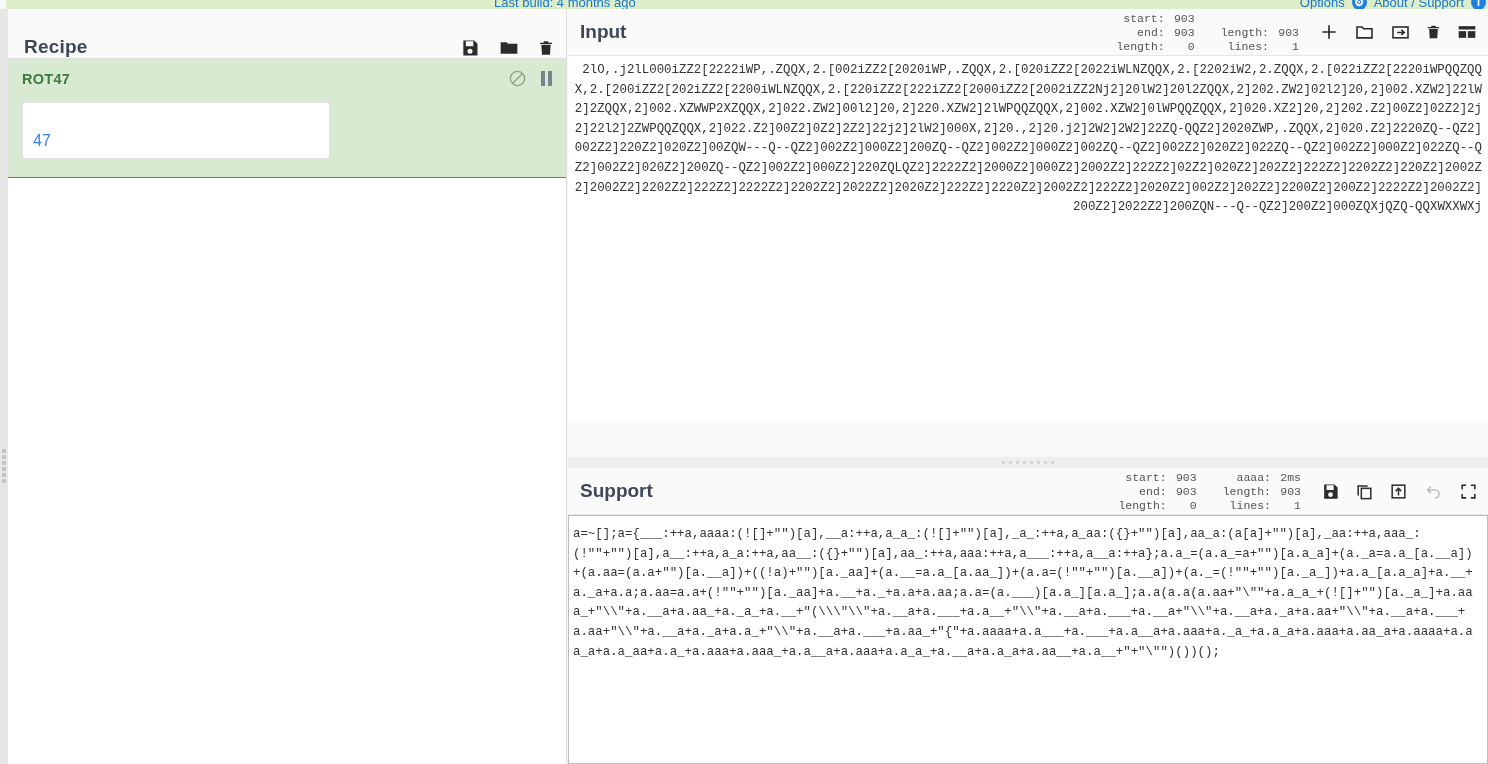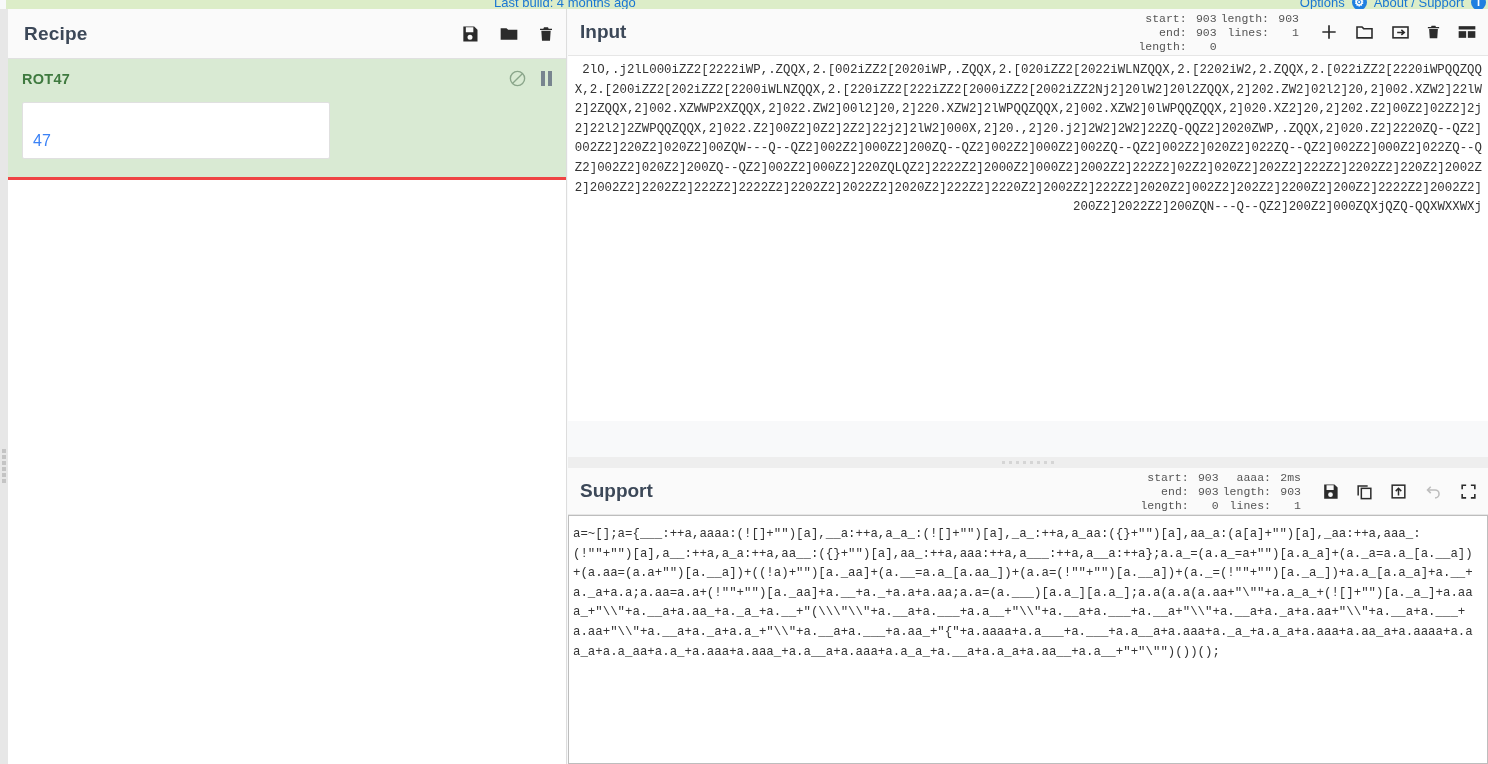--- a/index.html
+++ b/index.html
@@ -44,31 +44,31 @@
 
   
   .recipe-pane {
     position: absolute; left: 8px; top: 9px; width: 559px; height: 755px;
     background: #fff; border-right: 1px solid #ddd;
     display: flex; flex-direction: column;
   }
   .pane-title-bar {
     height: 50px; flex: none; background: #fafafa;
     border-bottom: 1px solid #e0e0e0;
-    display: flex; align-items: center; padding: 0 12px 0 16px;
+    display: flex; align-items: flex-end; padding: 0 12px 0 16px;
   }
   .pane-title {
     font-size: 19px; font-weight: bold; color: #3c4858; letter-spacing: .2px;
   }
   .title-icons { margin-left: auto; display: flex; align-items: center; gap: 18px; }
   .title-icons .ico { color: #2b2b2b; display: flex; align-items: center; cursor: pointer; }
 
   .recipe-list { flex: 1; overflow: hidden; background: #fff; }
   .operation {
-    background: #d9ead3; border-bottom: 3px solid #ef4444;
+    background: #d9ead3; border-bottom: 1px solid #ef4444;
     padding: 10px 14px 18px 14px; position: relative;
   }
   .op-head { display: flex; align-items: center; }
   .op-title { font-size: 14.5px; font-weight: bold; color: #3f7a3f; letter-spacing: .3px; }
   .op-icons { margin-left: auto; display: flex; align-items: center; gap: 14px; }
   .op-icons .ico { color: #7a9a7a; display: flex; align-items: center; cursor: pointer; }
   .pause-ico { display: flex; gap: 3px; }
   .pause-ico i { display: block; width: 4px; height: 15px; background: #78858f; }
 
   .arg-field {
@@ -95,21 +95,21 @@
   .io-splitter .hdots { display: flex; gap: 4px; }
   .io-splitter .hdots i { width: 3px; height: 3px; background: #d5d5d5; display: block; }
   .output-pane { top: 459px; height: 296px; }
 
   .io-header {
     height: 47px; background: #fafafa; border-bottom: 1px solid #e6e6e6;
     display: flex; align-items: center; padding: 0 10px 0 12px; position: relative;
   }
   .io-title { font-size: 19px; font-weight: bold; color: #3c4858; }
   .io-meta {
-    margin-left: auto; display: flex; align-items: flex-start; gap: 4px;
+    margin-left: auto; display: flex; align-items: flex-end; gap: 26px;
     font-family: "Liberation Mono", monospace; font-size: 11.5px; color: #555;
     line-height: 13px; padding-top: 0;
   }
   .meta-block { display: flex; flex-direction: column; gap: 1px; }
   .meta-row { display: flex; justify-content: flex-end; white-space: pre; }
   .meta-row .k { text-align: right; }
   .meta-row .v { display: inline-block; min-width: 30px; text-align: right; }
 
   .io-icons { display: flex; align-items: center; gap: 15px; margin-left: 20px; }
   .io-icons .ico { color: #2b2b2b; display: flex; align-items: center; cursor: pointer; }

